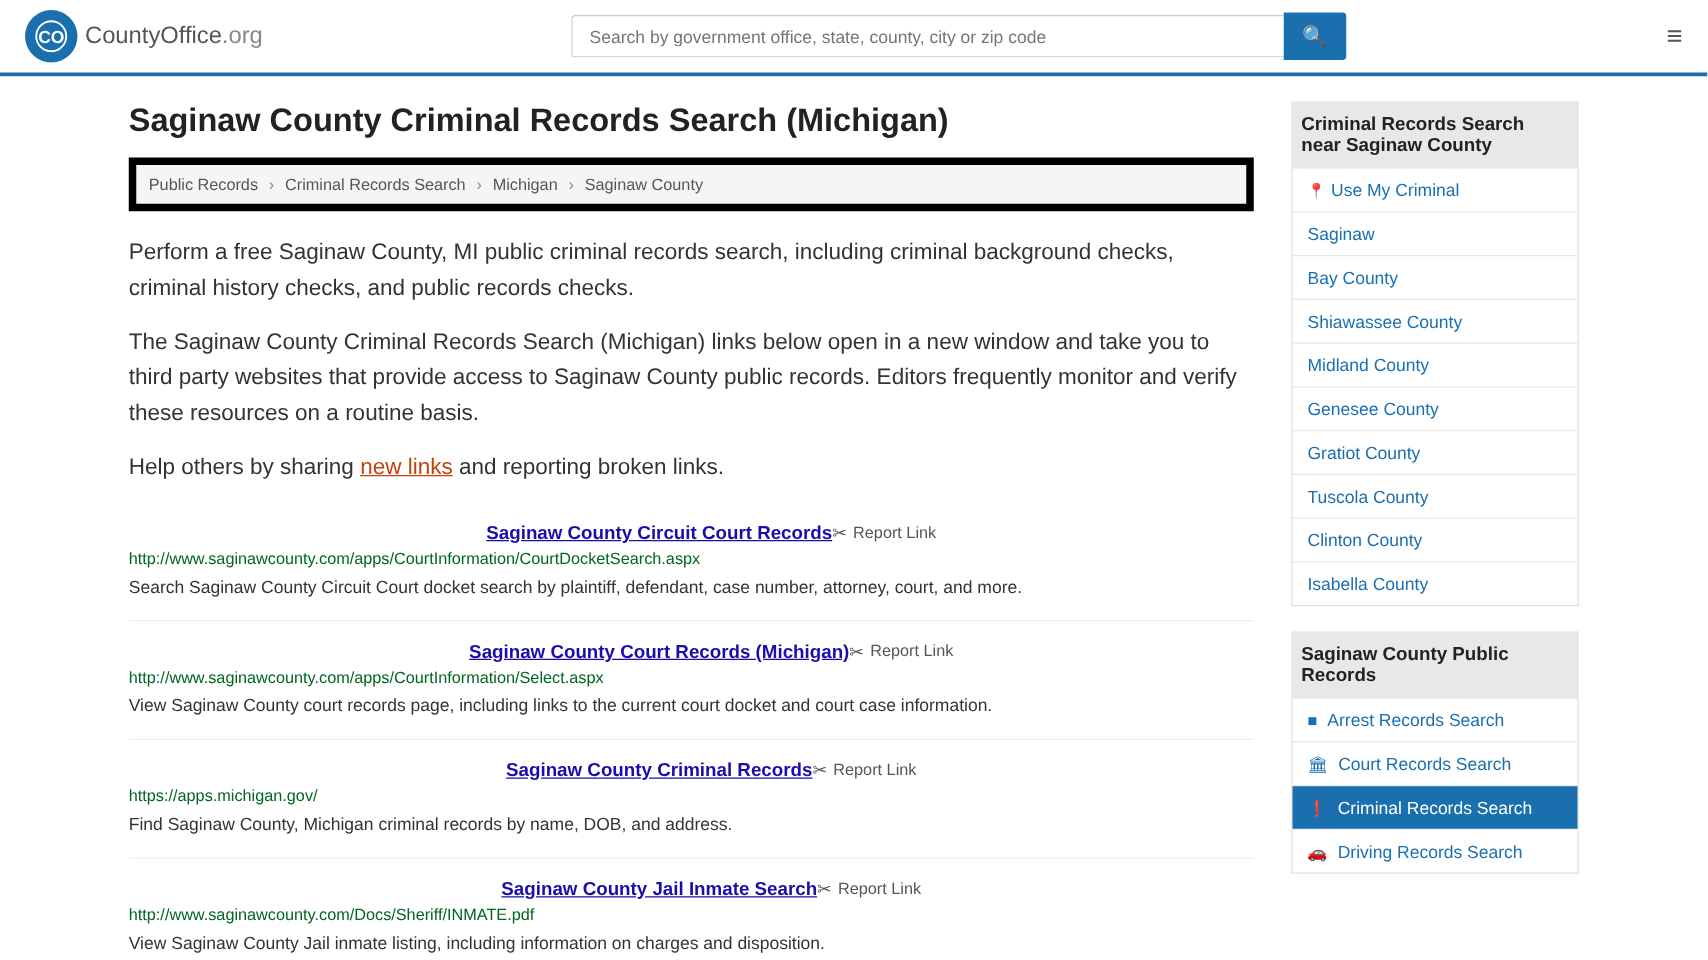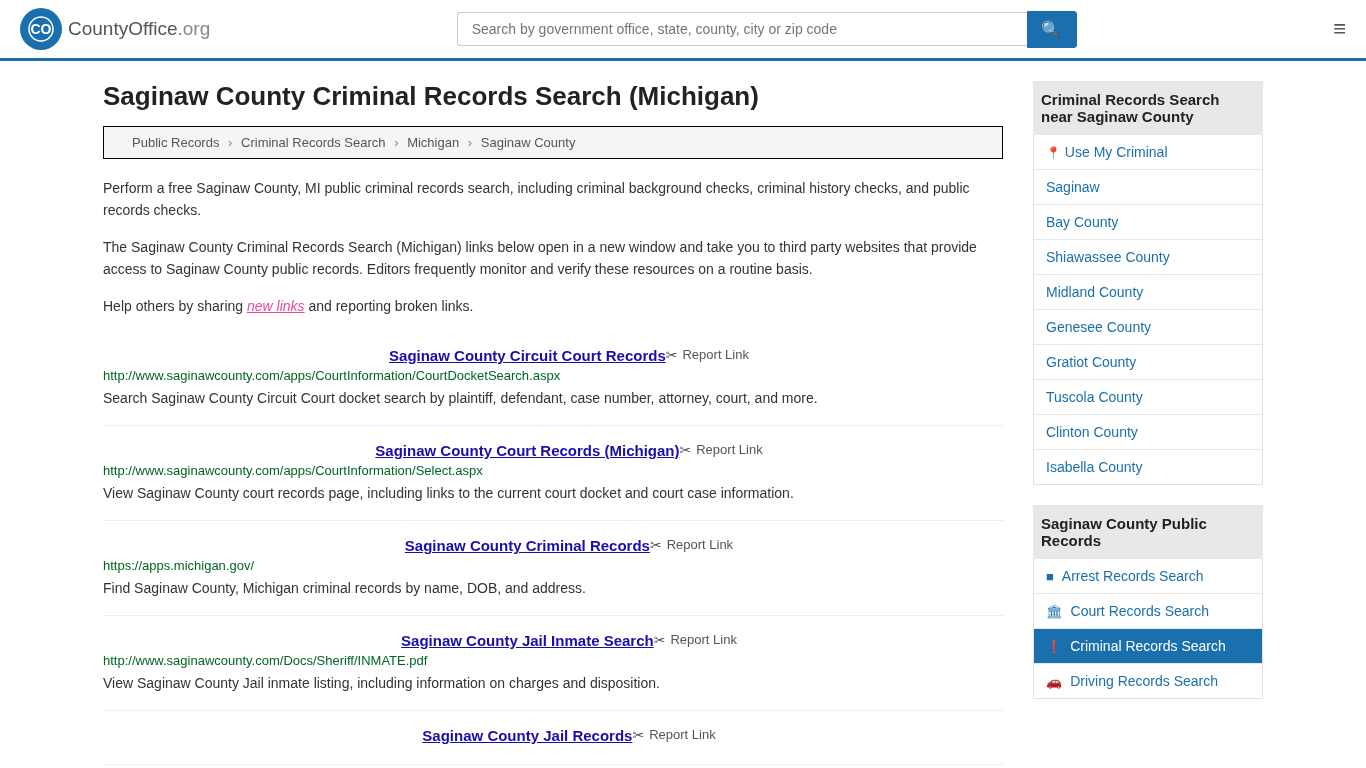--- a/index.html
+++ b/index.html
@@ -88,43 +88,42 @@
     .page-title {
       font-size: 26px;
       font-weight: bold;
       color: #222;
       margin-bottom: 14px;
     }
 
     
     .breadcrumb {
       background: #f5f5f5;
-      border: 1px solid #000000;
-      padding: 8px 28px;
+      border: 6px solid #000000;
+      padding: 8px 10px;
       margin-bottom: 18px;
       font-size: 13px;
       color: #555;
     }
     .breadcrumb a {
       color: #555;
       text-decoration: none;
     }
     .breadcrumb .separator { margin: 0 5px; color: #888; }
 
     
     .description {
       margin-bottom: 14px;
       line-height: 1.6;
-      font-size: 14px;
+      font-size: 18px;
       color: #333;
     }
     .description a {
-      color: #ec4899;
+      color: #c2410c;
       text-decoration: underline;
-      font-style: italic;
     }
 
     
     .record-item {
       border-bottom: 1px solid #eee;
       padding: 16px 0;
     }
     .record-header {
       display: flex;
       justify-content: center;

